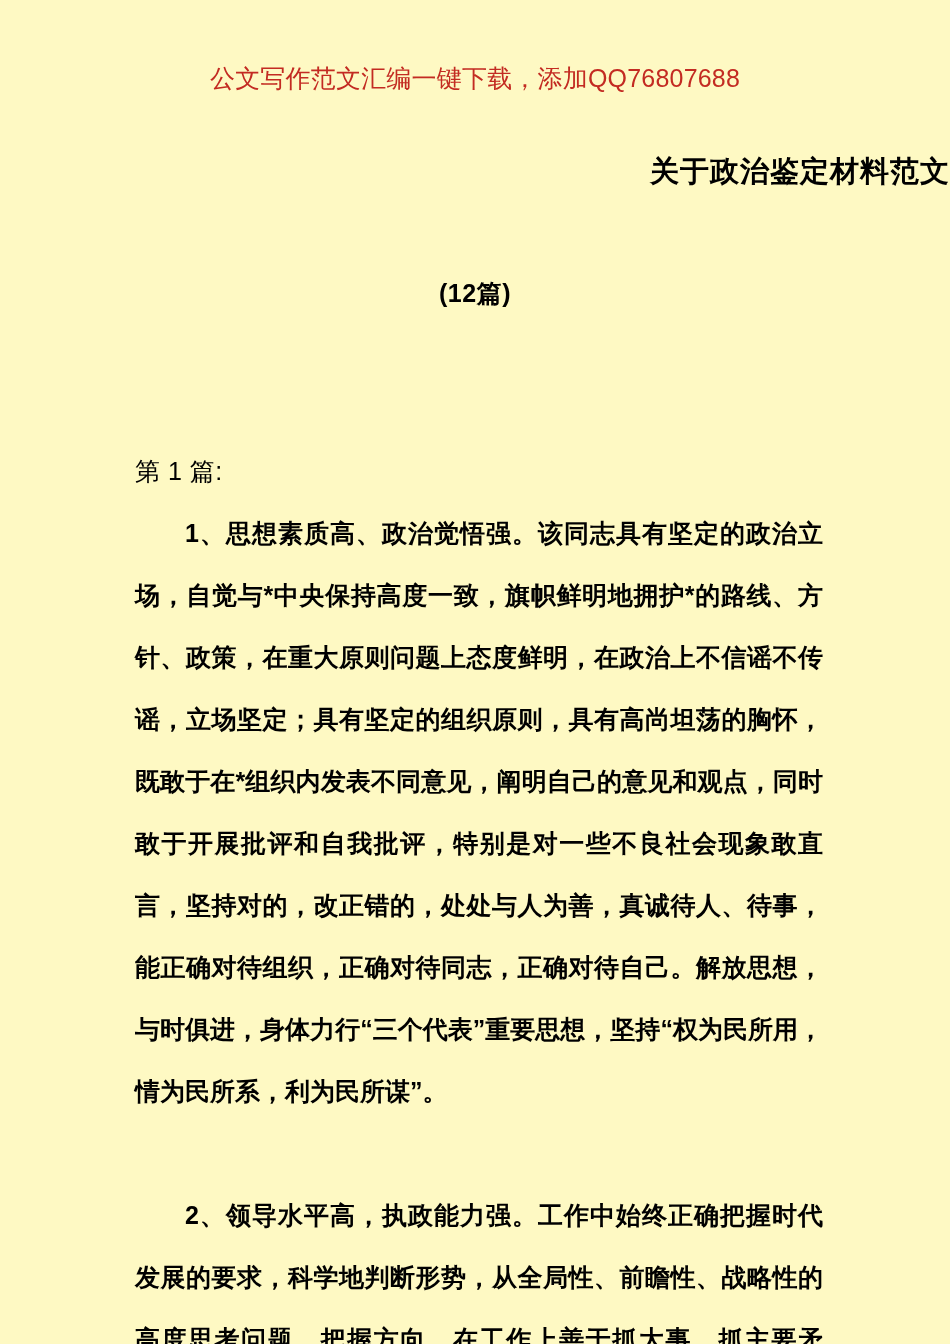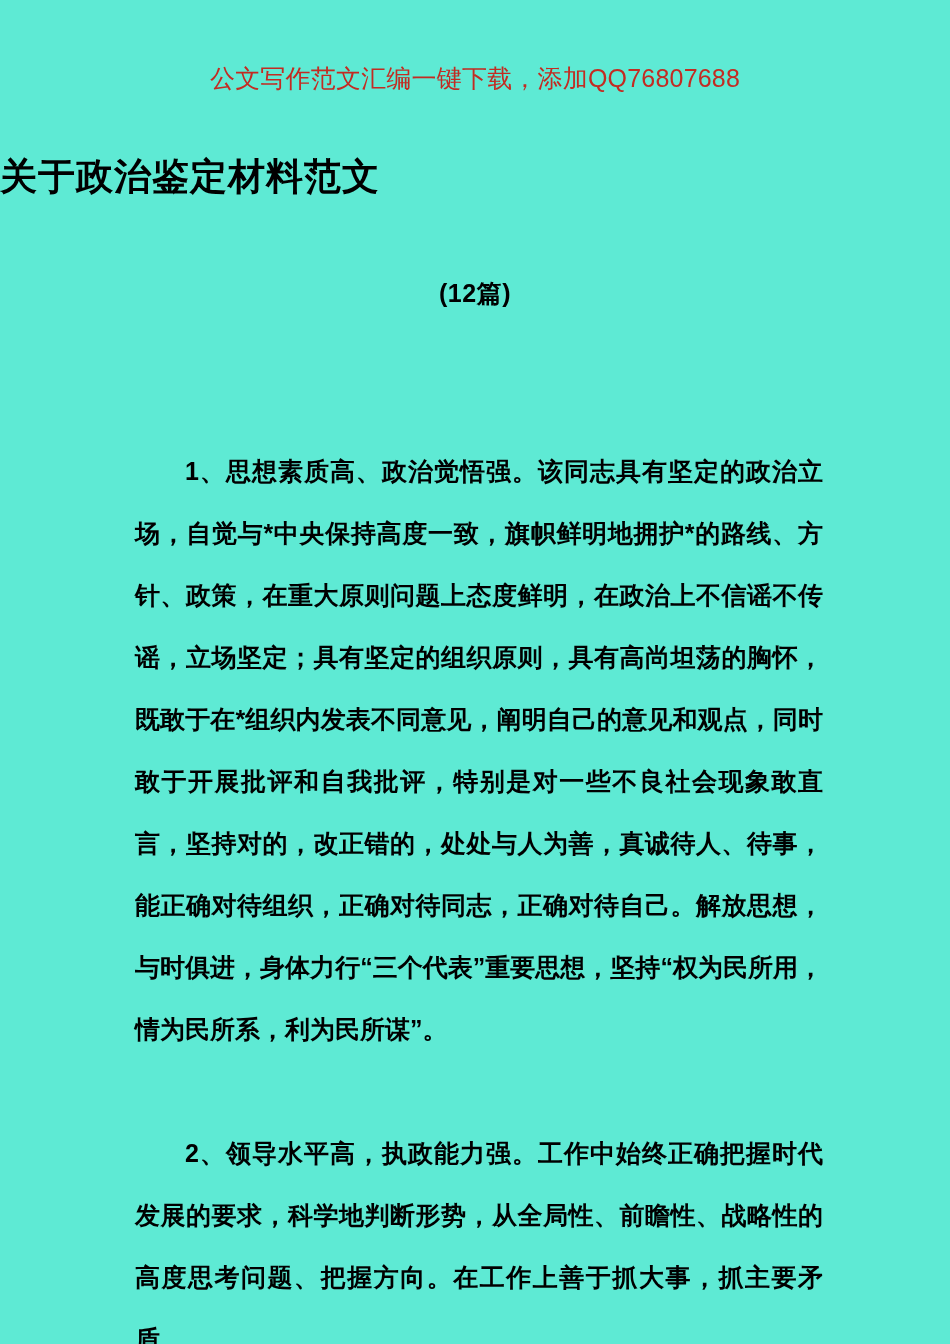--- a/index.html
+++ b/index.html
@@ -12,21 +12,21 @@
     height: 1344px;
     overflow: hidden;
     font-family: "Liberation Sans", "DejaVu Sans", sans-serif;
     color: #000000;
     -webkit-font-smoothing: antialiased;
   }
   .page {
     position: relative;
     width: 950px;
     height: 1344px;
-    background: #5eead4;
+    background: #fef9c3;
     box-sizing: border-box;
   }
   
   .header-watermark {
     position: absolute;
     top: 62px;
     left: 0;
     width: 950px;
     text-align: center;
     color: #C32B22;
@@ -34,22 +34,22 @@
     font-weight: 400;
     letter-spacing: 0.2px;
     white-space: nowrap;
   }
   
   .doc-title {
     position: absolute;
     top: 152px;
     left: 0;
     width: 950px;
-    text-align: left;
-    font-size: 37px;
+    text-align: right;
+    font-size: 29px;
     font-weight: 700;
     letter-spacing: 1px;
   }
   .doc-subtitle {
     position: absolute;
     top: 277px;
     left: 0;
     width: 950px;
     text-align: center;
     font-size: 25px;
@@ -91,20 +91,21 @@
 <div class="page">
 
   <div class="header-watermark">公文写作范文汇编一键下载，添加QQ76807688</div>
 
   <div class="doc-title">关于政治鉴定材料范文</div>
 
   <div class="doc-subtitle">(12篇)</div>
 
   <div class="body-area">
 
+    <div class="section-label">第 1 篇:</div>
 
     <p class="para">1、思想素质高、政治觉悟强。该同志具有坚定的政治立场，自觉与*中央保持高度一致，旗帜鲜明地拥护*的路线、方针、政策，在重大原则问题上态度鲜明，在政治上不信谣不传谣，立场坚定；具有坚定的组织原则，具有高尚坦荡的胸怀，既敢于在*组织内发表不同意见，阐明自己的意见和观点，同时敢于开展批评和自我批评，特别是对一些不良社会现象敢直言，坚持对的，改正错的，处处与人为善，真诚待人、待事，能正确对待组织，正确对待同志，正确对待自己。解放思想，与时俱进，身体力行“三个代表”重要思想，坚持“权为民所用，情为民所系，利为民所谋”。</p>
 
     <div class="para-gap"></div>
 
     <p class="para">2、领导水平高，执政能力强。工作中始终正确把握时代发展的要求，科学地判断形势，从全局性、前瞻性、战略性的高度思考问题、把握方向。在工作上善于抓大事，抓主要矛盾，</p>
 
   </div>
 
 </div>

